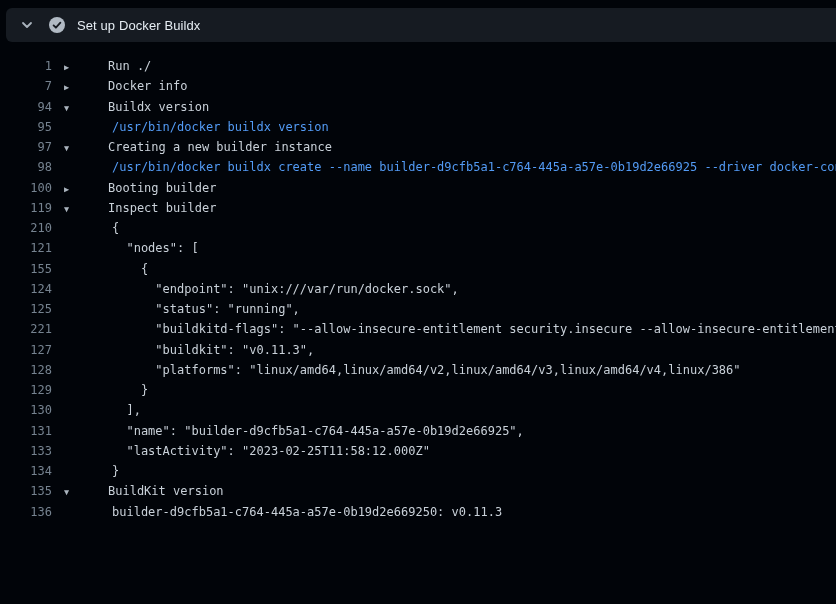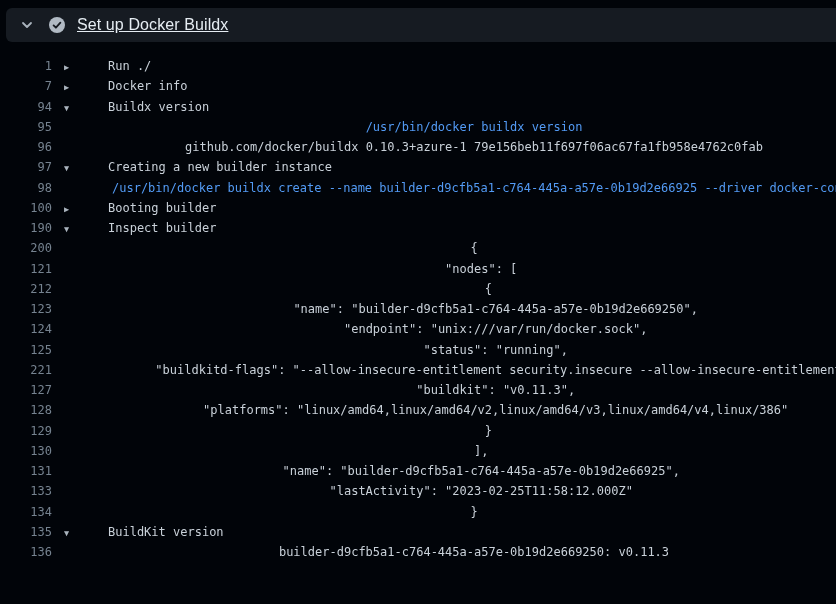--- a/index.html
+++ b/index.html
@@ -28,24 +28,23 @@
     background: var(--header-bg);
     border-radius: 6px;
     display: flex;
     align-items: center;
     cursor: pointer;
   }
   .chevron-wrap { margin-left: 14px; display: flex; align-items: center; }
   .check-wrap { margin-left: 15px; display: flex; align-items: center; }
   .step-title {
     margin-left: 12px;
-    font-size: 16px;
+    font-size: 13px;
     color: var(--title);
     letter-spacing: 0.1px;
-    text-decoration: underline;
   }
   .log {
     position: absolute;
     left: 0; top: 56px;
     width: 836px;
   }
   .row {
     display: flex;
     height: 20.25px;
     line-height: 20.25px;
@@ -60,21 +59,21 @@
     text-align: right;
     color: var(--muted);
     cursor: pointer;
   }
   .body {
     padding-left: 12px;
     overflow: hidden;
     white-space: pre;
     flex: 1 1 auto;
   }
-  .row.child .body { padding-left: 32px; text-align: center; }
+  .row.child .body { padding-left: 32px; }
   .arrow {
     display: inline-block;
     width: 16px;
     color: var(--icon);
     font-size: 8.5px;
   }
   .text { color: var(--text); padding-left: 28px; }
   .row.command .text { color: var(--command); }
   .row.group { cursor: pointer; }
 </style>
@@ -106,55 +105,47 @@
     <span class="body"><span class="arrow">▶</span><span class="text">Docker info</span></span>
   </div>
     <div class="row group">
     <span class="num">94</span>
     <span class="body"><span class="arrow">▼</span><span class="text">Buildx version</span></span>
   </div>
     <div class="row child command">
     <span class="num">95</span>
     <span class="body"><span class="text">/usr/bin/docker buildx version</span></span>
   </div>
-    <div class="row child output">
-    <span class="num">96</span>
-    <span class="body"><span class="text">github.com/docker/buildx 0.10.3+azure-1 79e156beb11f697f06ac67fa1fb958e4762c0fab</span></span>
-  </div>
     <div class="row group">
     <span class="num">97</span>
     <span class="body"><span class="arrow">▼</span><span class="text">Creating a new builder instance</span></span>
   </div>
     <div class="row child command">
     <span class="num">98</span>
     <span class="body"><span class="text">/usr/bin/docker buildx create --name builder-d9cfb5a1-c764-445a-a57e-0b19d2e66925 --driver docker-container</span></span>
   </div>
     <div class="row group">
     <span class="num">100</span>
     <span class="body"><span class="arrow">▶</span><span class="text">Booting builder</span></span>
   </div>
     <div class="row group">
-    <span class="num">190</span>
+    <span class="num">119</span>
     <span class="body"><span class="arrow">▼</span><span class="text">Inspect builder</span></span>
   </div>
     <div class="row child output">
-    <span class="num">200</span>
+    <span class="num">210</span>
     <span class="body"><span class="text">{</span></span>
   </div>
     <div class="row child output">
     <span class="num">121</span>
     <span class="body"><span class="text">  "nodes": [</span></span>
   </div>
     <div class="row child output">
-    <span class="num">212</span>
+    <span class="num">155</span>
     <span class="body"><span class="text">    {</span></span>
-  </div>
-    <div class="row child output">
-    <span class="num">123</span>
-    <span class="body"><span class="text">      "name": "builder-d9cfb5a1-c764-445a-a57e-0b19d2e669250",</span></span>
   </div>
     <div class="row child output">
     <span class="num">124</span>
     <span class="body"><span class="text">      "endpoint": "unix:///var/run/docker.sock",</span></span>
   </div>
     <div class="row child output">
     <span class="num">125</span>
     <span class="body"><span class="text">      "status": "running",</span></span>
   </div>
     <div class="row child output">

